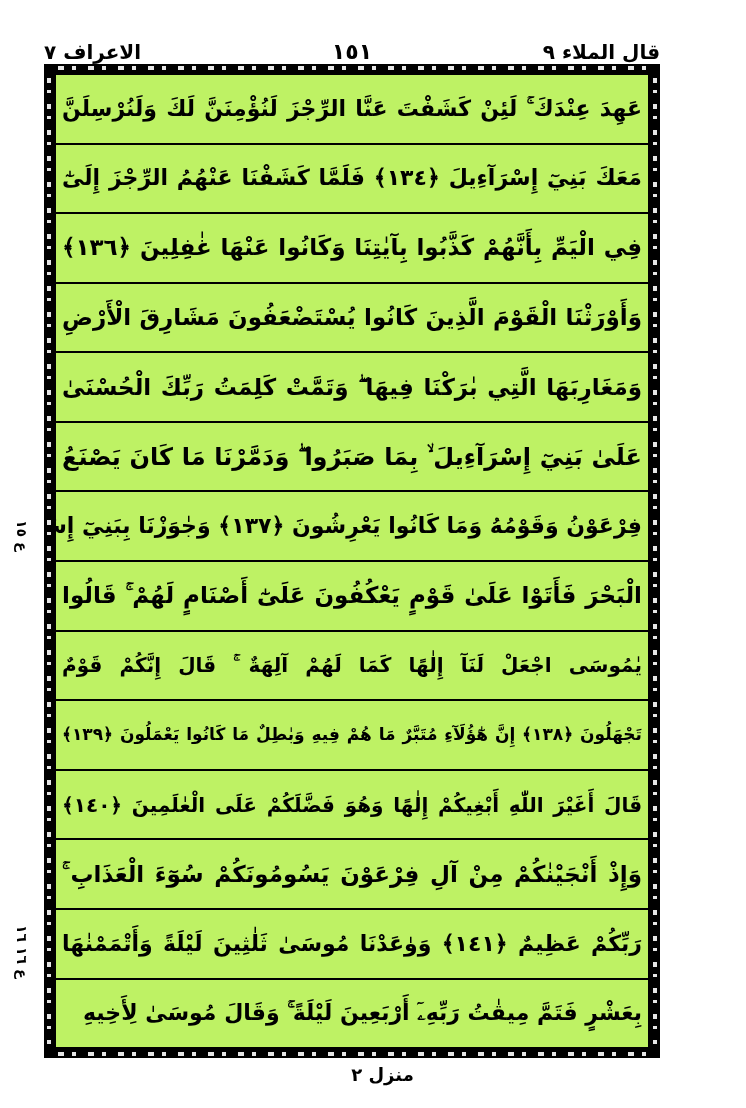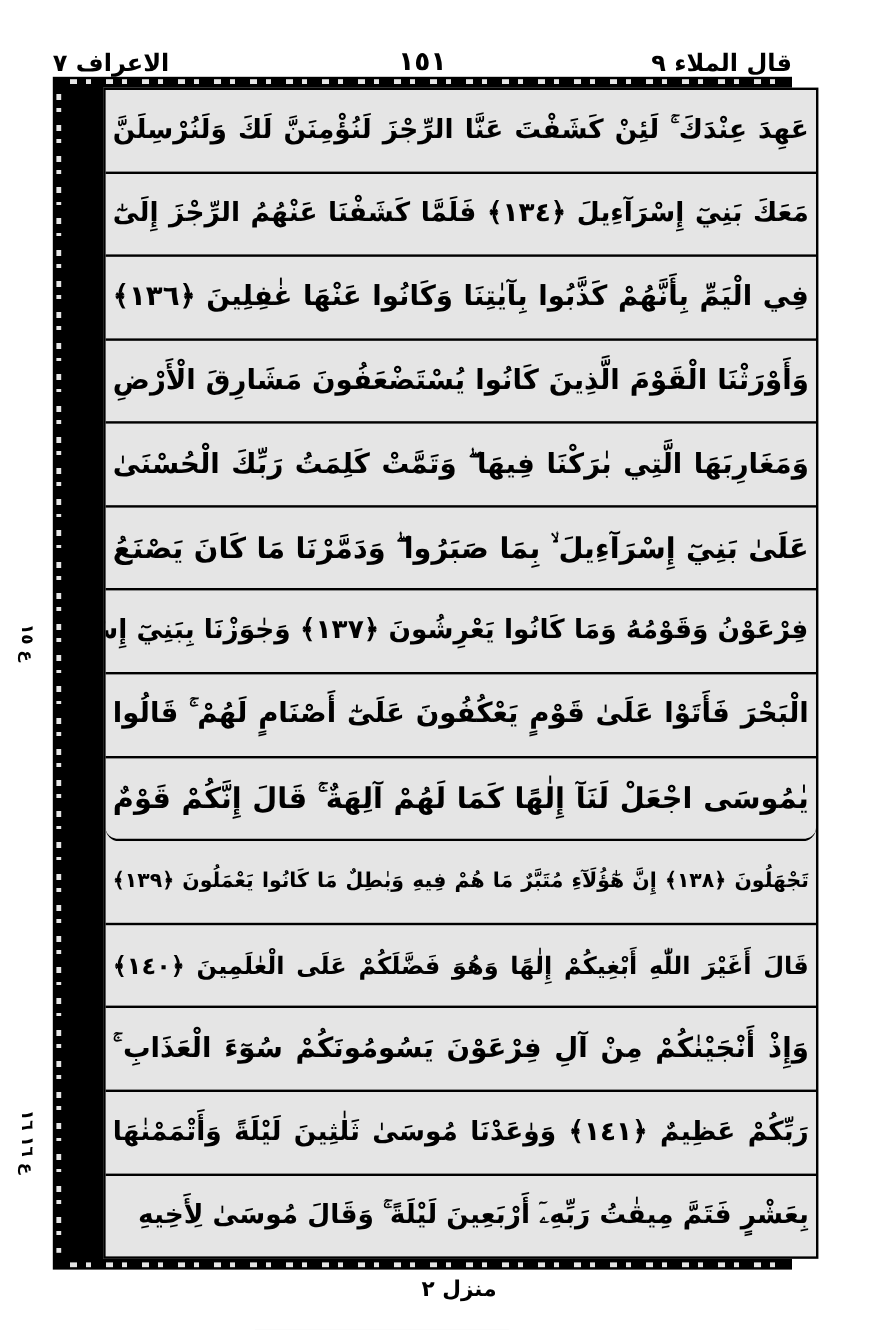--- a/index.html
+++ b/index.html
@@ -27,22 +27,22 @@
     .frame .orn-bottom { bottom: 2px; }
     .frame .orn-left, .frame .orn-right {
       position: absolute; top: 14px; bottom: 14px; width: 4px;
       background: repeating-linear-gradient(180deg, #fff 0 5px, transparent 5px 12px, #fff 12px 15px, transparent 15px 26px);
       opacity: 0.9;
     }
     .frame .orn-left { left: 3px; }
     .frame .orn-right { right: 3px; }
 
     .inner {
-      position: relative; width: 100%; height: 100%; background: #e5e5e5;
-      border: 2px solid #000; display: flex; flex-direction: column; margin-left: 32px;
+      position: relative; width: 100%; height: 100%; background: #bef264;
+      border: 2px solid #000; display: flex; flex-direction: column;
     }
     .line {
       flex: 1; border-bottom: 2px solid #000; direction: rtl;
       display: flex; align-items: center; justify-content: center;
       font-family: "DejaVu Sans", sans-serif; font-weight: bold;
       font-size: 31px; line-height: 1; white-space: nowrap; overflow: hidden;
       padding: 0 6px; letter-spacing: 0;
     }
     .line:last-child { border-bottom: none; }
     .line span { display: block; width: 100%; text-align: justify; text-align-last: justify; }
@@ -94,21 +94,21 @@
       </div>
     <div class="line" style="font-size: 24px;">
         <span style="display: block; width: 100%;">عَلَىٰ بَنِيٓ إِسْرَآءِيلَ ۙ بِمَا صَبَرُوا ۖ وَدَمَّرْنَا مَا كَانَ يَصْنَعُ</span>
       </div>
     <div class="line" style="font-size: 22px;">
         <span style="display: block; width: 100%;">فِرْعَوْنُ وَقَوْمُهُ وَمَا كَانُوا يَعْرِشُونَ ﴿١٣٧﴾ وَجٰوَزْنَا بِبَنِيٓ إِسْرَآءِيلَ</span>
       </div>
     <div class="line" style="font-size: 23px;">
         <span style="display: block; width: 100%;">الْبَحْرَ فَأَتَوْا عَلَىٰ قَوْمٍ يَعْكُفُونَ عَلَىٰٓ أَصْنَامٍ لَهُمْ ۚ قَالُوا</span>
       </div>
-    <div class="line" style="font-size: 24px; border-radius: 11px;">
+    <div class="line" style="font-size: 20px;">
         <span style="display: block; width: 100%;">يٰمُوسَى اجْعَلْ لَنَآ إِلٰهًا كَمَا لَهُمْ آلِهَةٌ ۚ قَالَ إِنَّكُمْ قَوْمٌ</span>
       </div>
     <div class="line" style="font-size: 17px;">
         <span style="display: block; width: 100%;">تَجْهَلُونَ ﴿١٣٨﴾ إِنَّ هٰٓؤُلَآءِ مُتَبَّرٌ مَا هُمْ فِيهِ وَبٰطِلٌ مَا كَانُوا يَعْمَلُونَ ﴿١٣٩﴾</span>
       </div>
     <div class="line" style="font-size: 20px;">
         <span style="display: block; width: 100%;">قَالَ أَغَيْرَ اللّٰهِ أَبْغِيكُمْ إِلٰهًا وَهُوَ فَضَّلَكُمْ عَلَى الْعٰلَمِينَ ﴿١٤٠﴾</span>
       </div>
     <div class="line" style="font-size: 23px;">
         <span style="display: block; width: 100%;">وَإِذْ أَنْجَيْنٰكُمْ مِنْ آلِ فِرْعَوْنَ يَسُومُونَكُمْ سُوٓءَ الْعَذَابِ ۚ</span>

